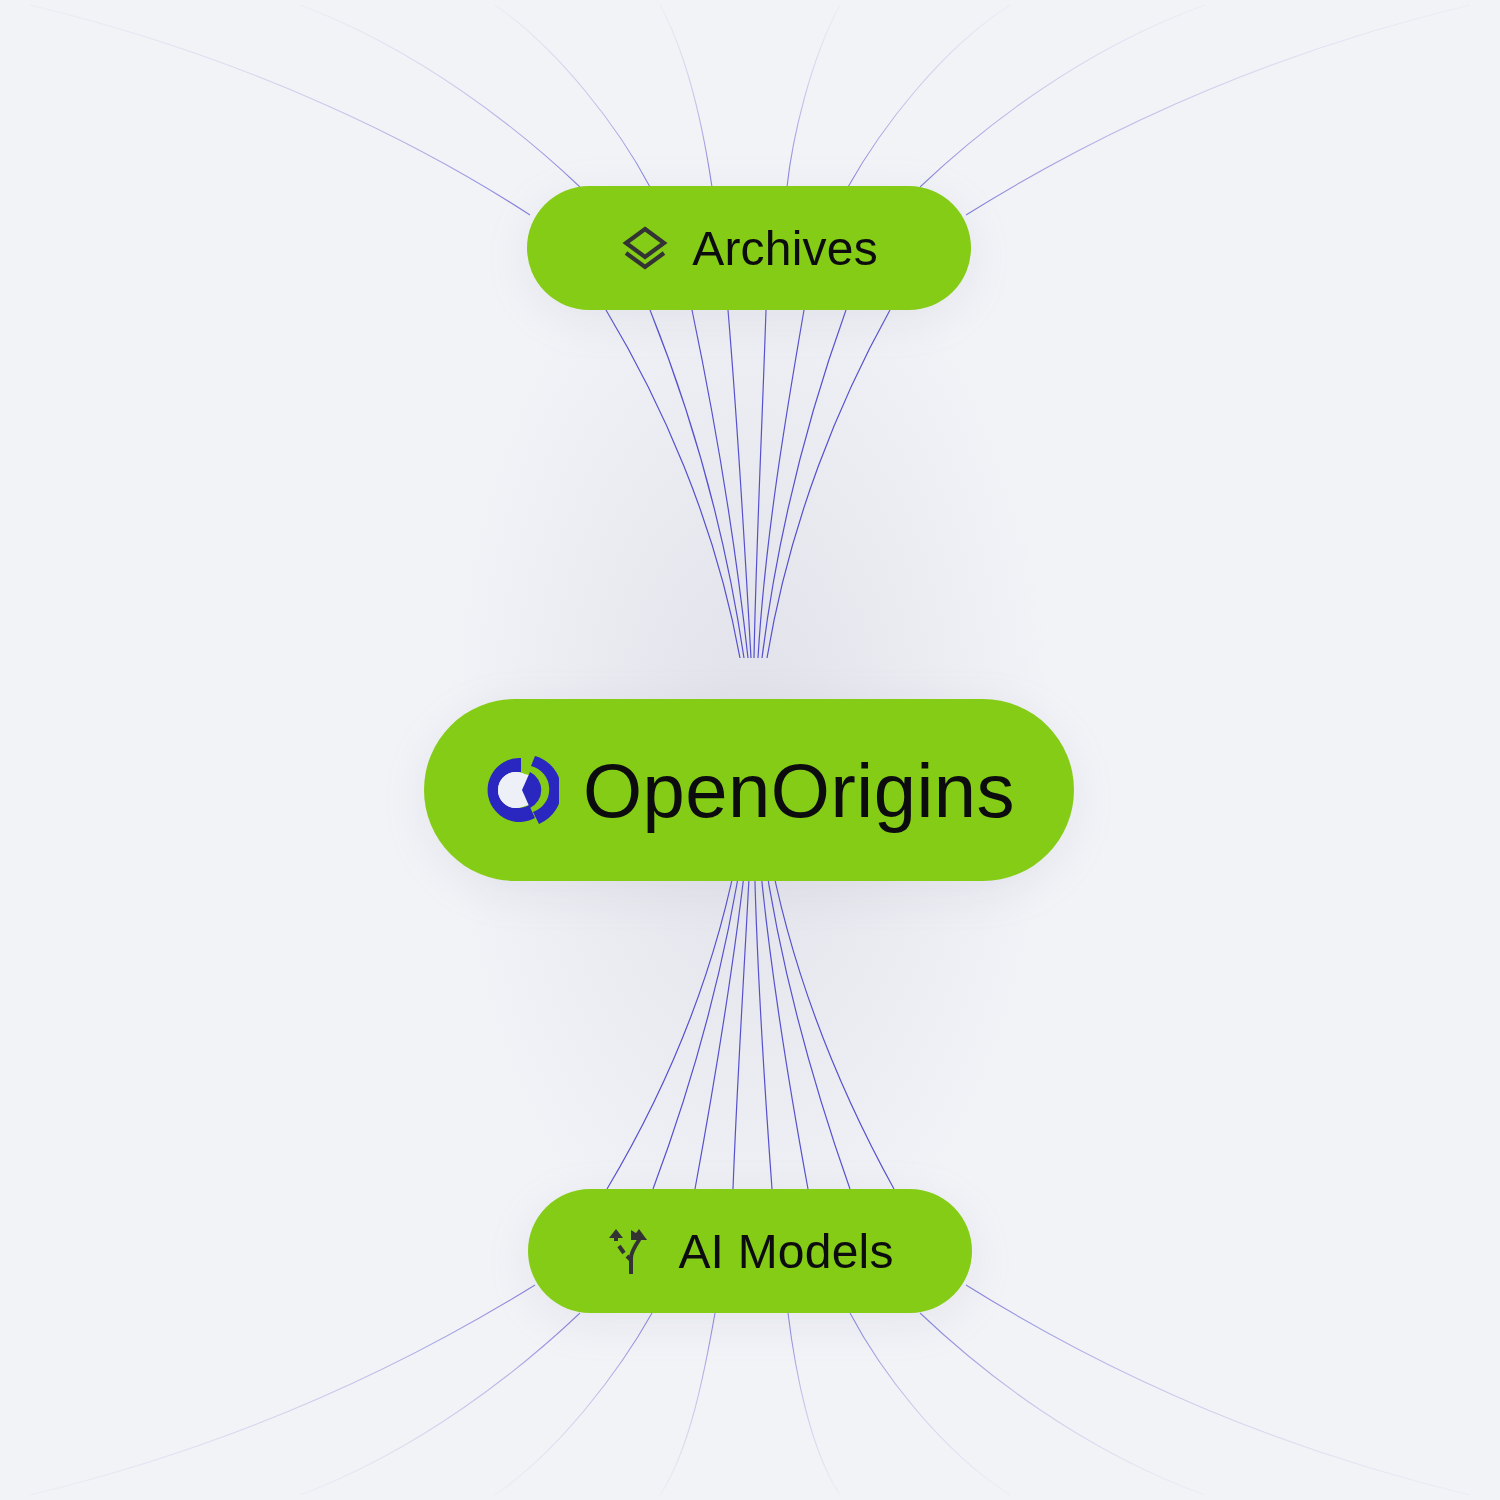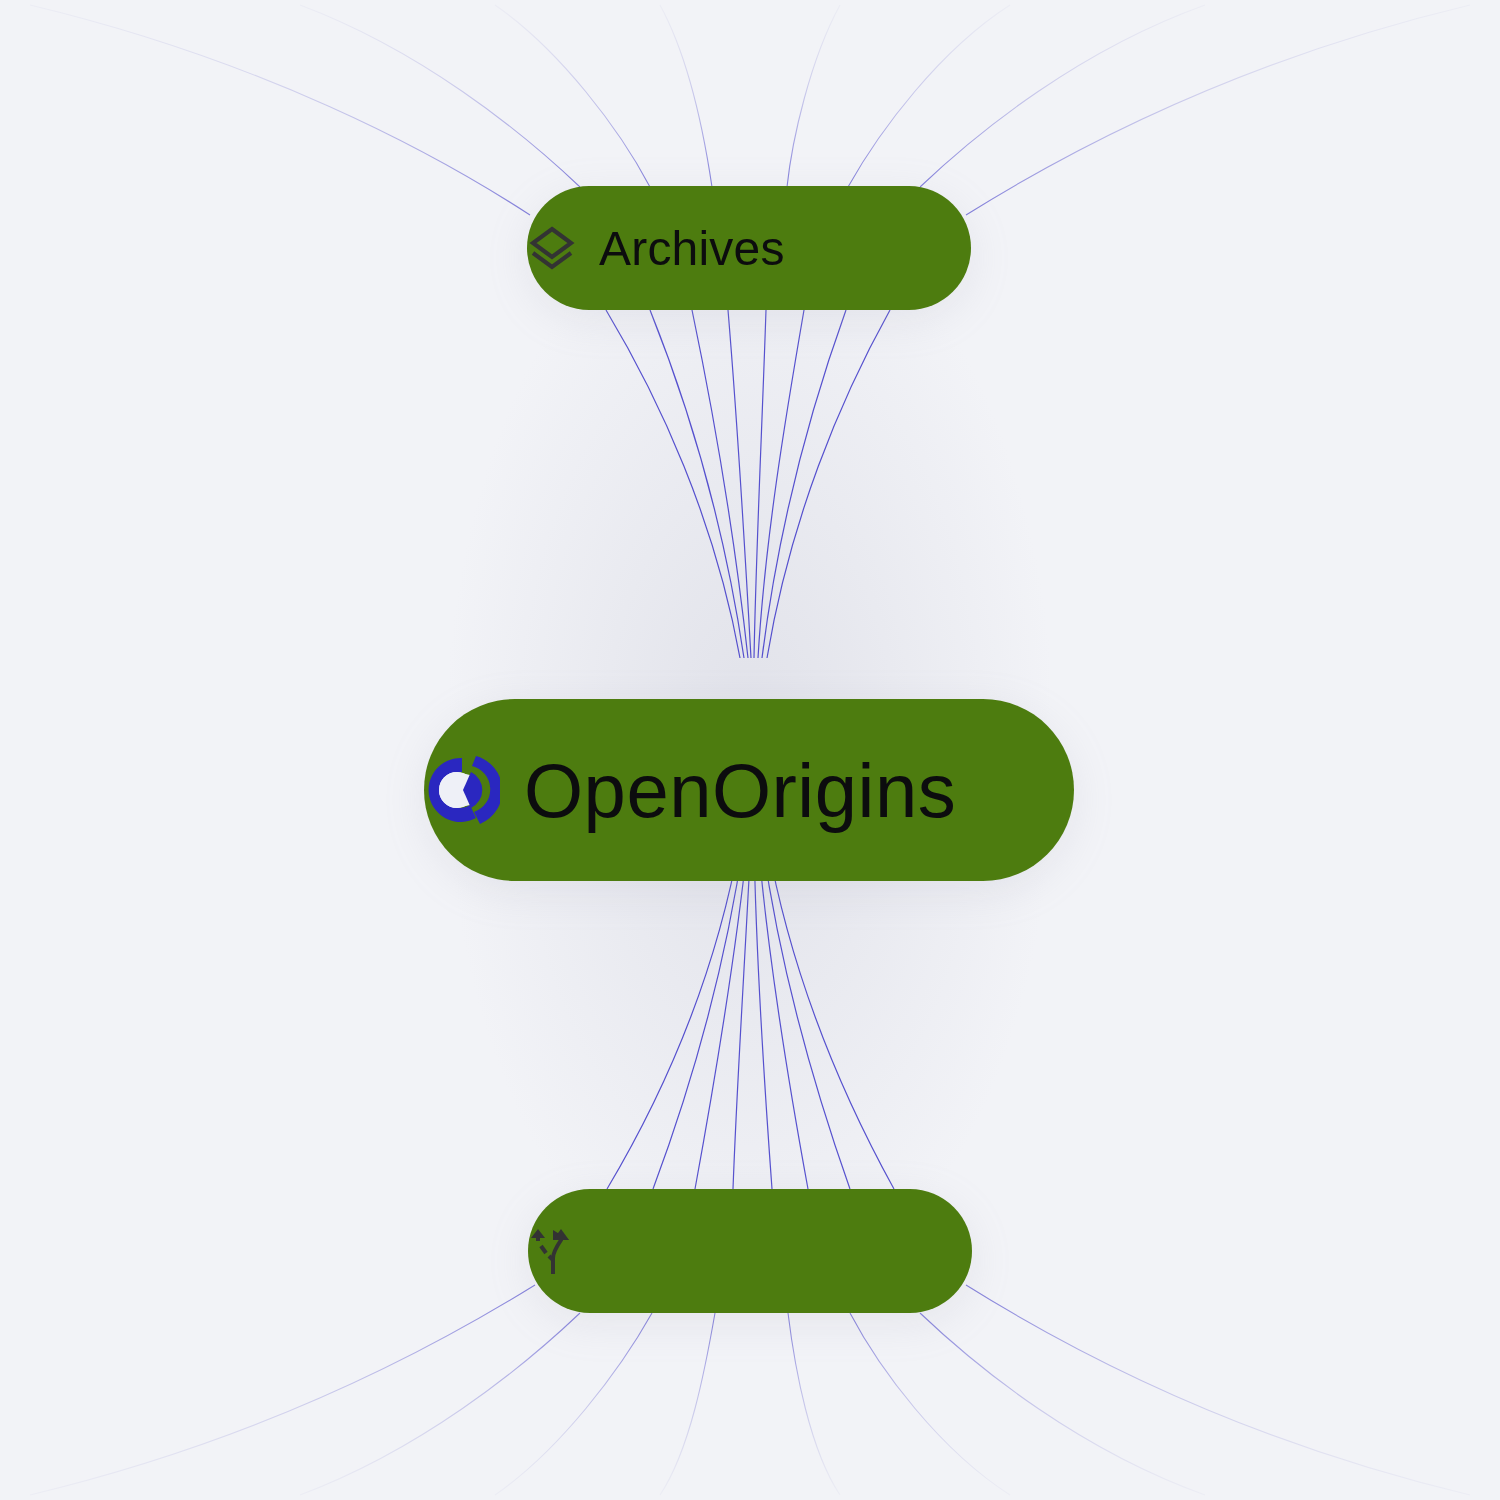--- a/index.html
+++ b/index.html
@@ -10,22 +10,22 @@
     position: relative;
   }
   .canvas { position: absolute; inset: 0; width: 1500px; height: 1500px; }
   .glow {
     position: absolute; left: 450px; top: 200px; width: 600px; height: 1100px;
     background: radial-gradient(ellipse at center, rgba(210,211,222,0.55) 0%, rgba(220,221,230,0.35) 40%, rgba(242,243,247,0) 72%);
     pointer-events: none;
   }
   svg.lines { position: absolute; left: 0; top: 0; }
   .pill {
-    position: absolute; background: #4d7c0f;
-    display: flex; align-items: center; justify-content: flex-start;
+    position: absolute; background: #84cc16;
+    display: flex; align-items: center; justify-content: center;
     box-shadow: 0 10px 40px rgba(170,172,190,0.18);
     color: #0c0c0e;
   }
   .pill.archives { left: 527px; top: 186px; width: 444px; height: 124px; border-radius: 62px; }
   .pill.models   { left: 528px; top: 1189px; width: 444px; height: 124px; border-radius: 62px; }
   .pill.brand    { left: 424px; top: 658px; width: 650px; height: 182px; border-radius: 91px; margin-top: 41px; }
   .pill .label { font-size: 48px; font-weight: 400; letter-spacing: 0.2px; }
   .pill.brand .label { font-size: 76px; letter-spacing: 0.5px; }
   .icon { display: inline-flex; align-items: center; justify-content: center; }
   .archives .icon { width: 50px; height: 50px; margin-right: 22px; }
@@ -127,14 +127,15 @@
         <path d="M24 48 L24 32 C24 26, 28 20, 32 14 L32 10" fill="none" stroke="#333333" stroke-width="4"></path>
         <path d="M24 4 L40 14 L24 14 Z" fill="#333333" transform="translate(0,0)"></path>
         <path d="M25 2 L38 14 L26 14 Z" fill="none"></path>
         <path d="M24 14 L32 3 L40 14 Z" fill="#333333"></path>
         <path d="M2 12 L9 3 L16 12 Z" fill="#333333"></path>
         <path d="M9 12 L9 15" stroke="#333333" stroke-width="4" fill="none"></path>
         <path d="M12 20 L17 27" stroke="#333333" stroke-width="4" fill="none"></path>
         <path d="M20 30 L24 34" stroke="#333333" stroke-width="4" fill="none"></path>
       </svg>
     </span>
+    <span class="label">AI Models</span>
   </div>
 </div>
 
 </body></html>

